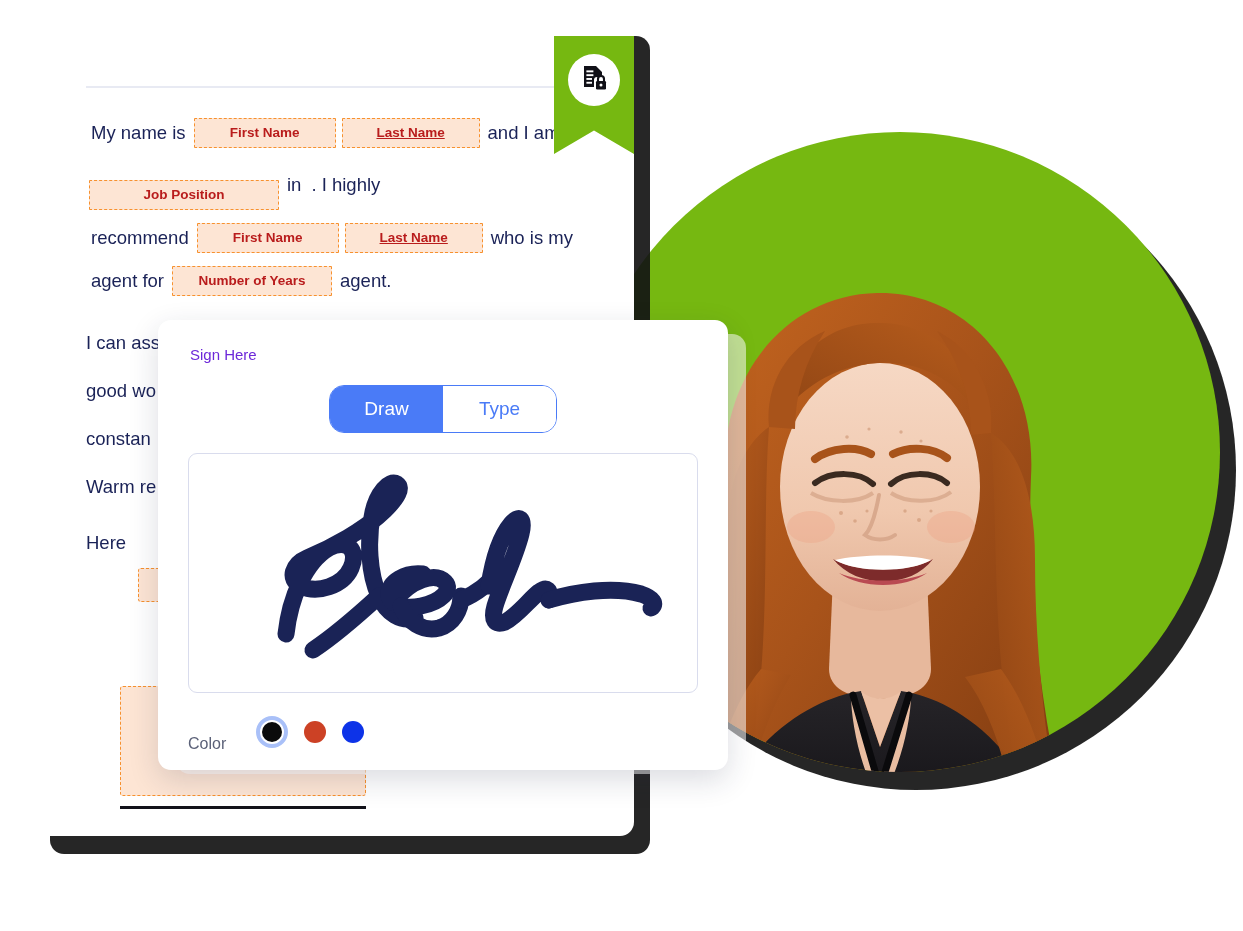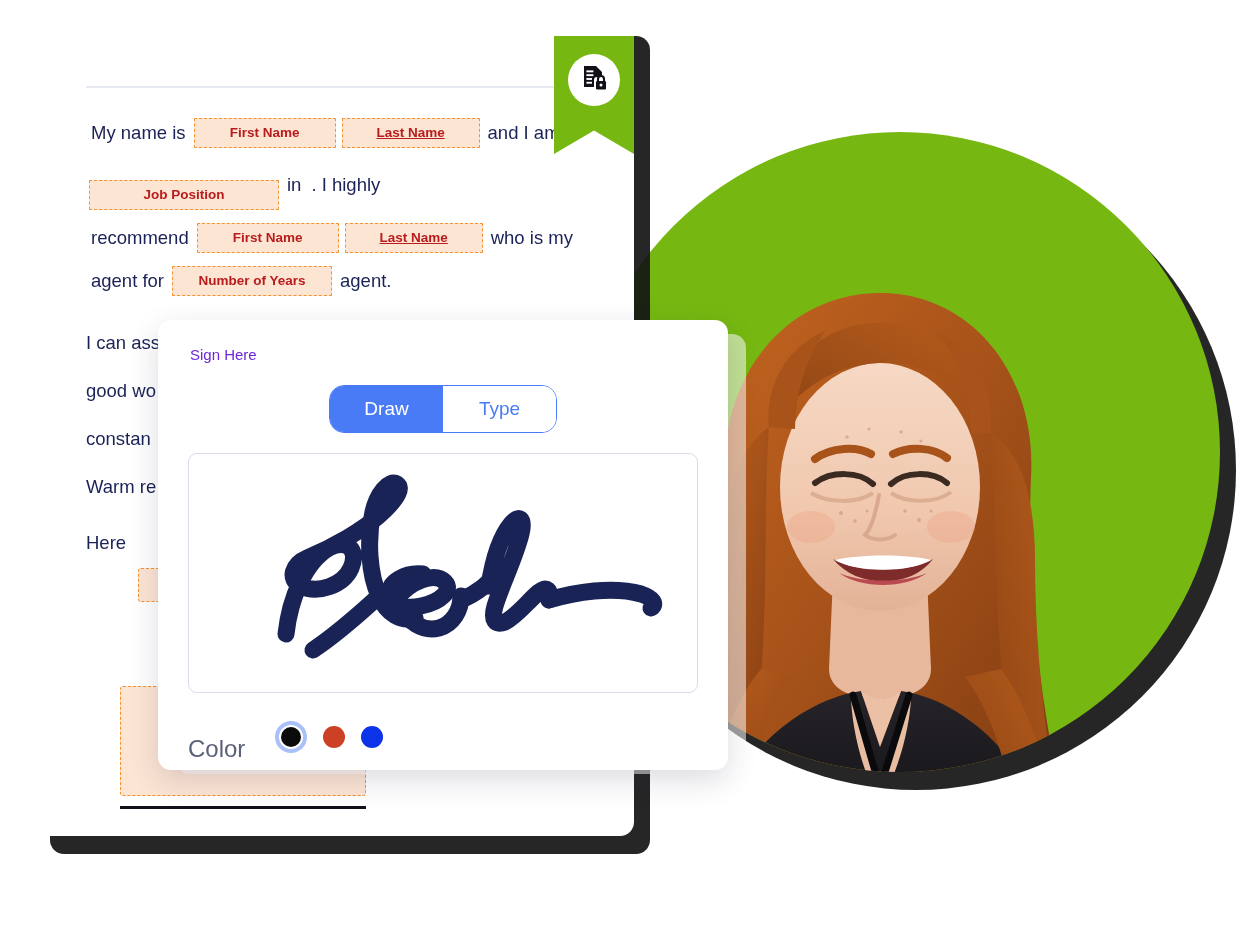--- a/index.html
+++ b/index.html
@@ -247,21 +247,21 @@
   }
   .draw-pad svg { position: absolute; left: 0; top: 0; }
 
   .color-row {
     margin-top: 18px;
     display: flex;
     align-items: center;
     gap: 16px;
   }
   .color-label {
-    font-size: 24px;
+    font-size: 16px;
     color: #5b6178;
     margin-right: 14px;
     margin-top: 24px;
   }
   .swatch {
     width: 22px;
     height: 22px;
     border-radius: 50%;
     cursor: pointer;
   }

